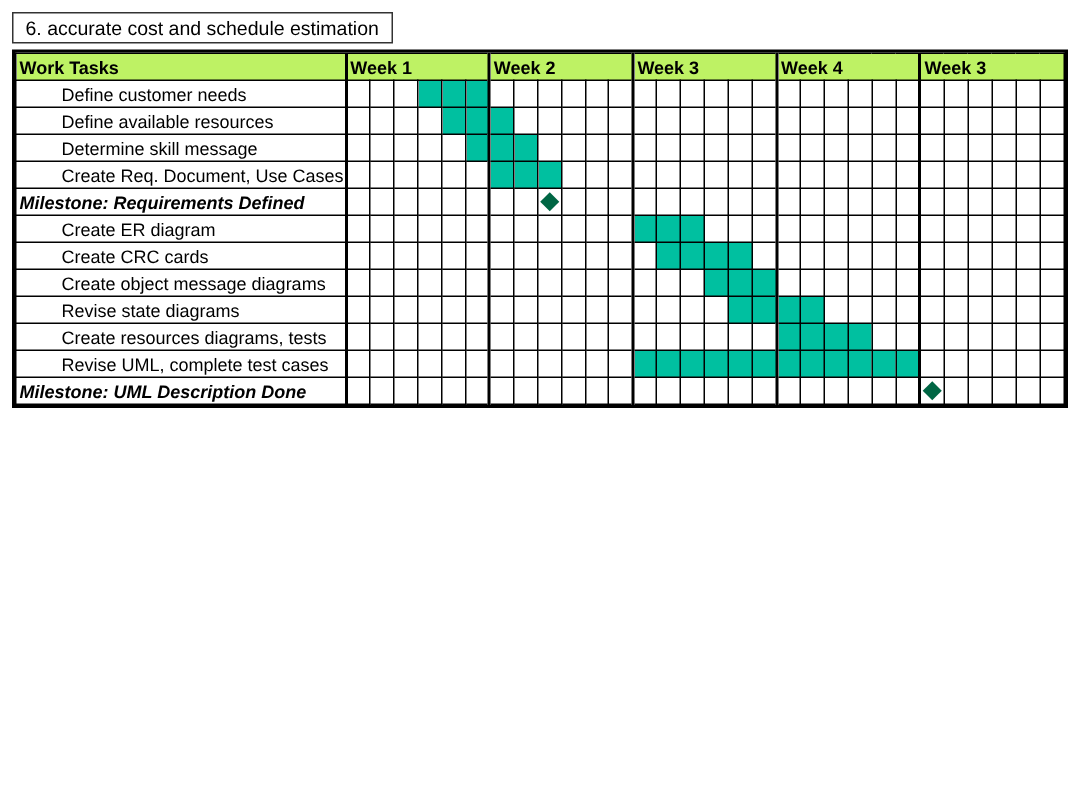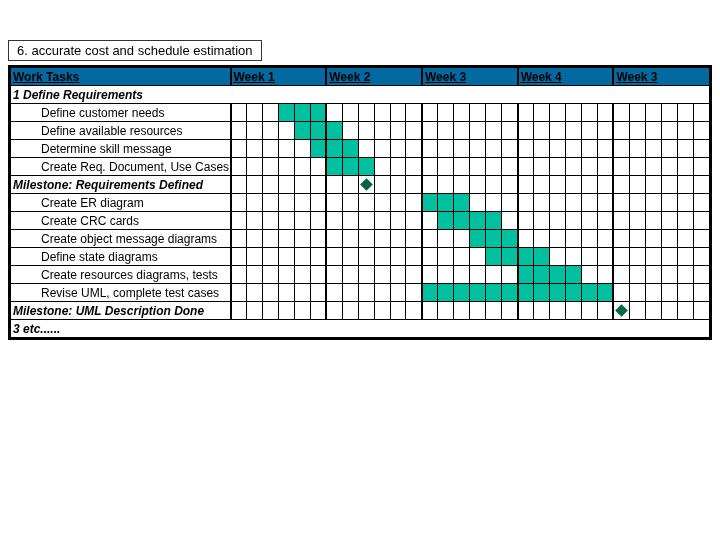--- a/index.html
+++ b/index.html
@@ -12,21 +12,20 @@
       overflow: hidden;
     }
 
     #app {
       width: 720px;
       height: 448px;
       display: flex;
       flex-direction: column;
       align-items: center;
       padding: 8px;
-      margin-top: 32px;
     }
 
     .title-box {
       border: 1.5px solid #333;
       padding: 2px 8px;
       font-size: 13px;
       align-self: flex-start;
       margin-bottom: 4px;
     }
 
@@ -49,23 +48,22 @@
       white-space: nowrap;
       overflow: hidden;
     }
 
     .col-task { width: 220px; }
 
     .header-row th {
       font-weight: bold;
       font-size: 13px;
       text-align: left;
-      background: #0369a1;
+      background: #bef264;
       border-bottom: 2px solid #000;
-      text-decoration: underline;
     }
 
     .header-row th.week-header {
       text-align: left;
       font-weight: bold;
     }
 
     .section-header td {
       font-weight: bold;
       font-style: italic;
@@ -148,23 +146,20 @@
         <tr class="header-row">
           <th>Work Tasks</th>
           <th class="week-header week-sep" colspan="6">Week 1</th>
           <th class="week-header week-sep" colspan="6">Week 2</th>
           <th class="week-header week-sep" colspan="6">Week 3</th>
           <th class="week-header week-sep" colspan="6">Week 4</th>
           <th class="week-header week-sep" colspan="6">Week 3</th>
         </tr>
       </thead>
       <tbody id="gantt-body">
-      <tr class="section-header">
-            <td colspan="31">1 Define Requirements</td>
-          </tr>
           <tr class="task-indent">
             <td style="padding-left: 30px;">Define customer needs</td>
             <td style="border-left: 2px solid rgb(0, 0, 0);"></td>
             <td></td>
             <td></td>
             <td style="background: rgb(0, 192, 160);"></td>
             <td style="background: rgb(0, 192, 160);"></td>
             <td style="background: rgb(0, 192, 160);"></td>
             <td style="border-left: 2px solid rgb(0, 0, 0);"></td>
             <td></td>
@@ -420,21 +415,21 @@
             <td></td>
             <td></td>
             <td style="border-left: 2px solid rgb(0, 0, 0);"></td>
             <td></td>
             <td></td>
             <td></td>
             <td></td>
             <td></td>
           </tr>
           <tr class="task-indent">
-            <td style="padding-left: 30px;">Define state diagrams</td>
+            <td style="padding-left: 30px;">Revise state diagrams</td>
             <td style="border-left: 2px solid rgb(0, 0, 0);"></td>
             <td></td>
             <td></td>
             <td></td>
             <td></td>
             <td></td>
             <td style="border-left: 2px solid rgb(0, 0, 0);"></td>
             <td></td>
             <td></td>
             <td></td>
@@ -555,20 +550,17 @@
               <div style="display:flex;justify-content:center;align-items:center;height:100%;">
                 <div style="width:9px;height:9px;background:#006644;transform:rotate(45deg);"></div>
               </div>
             </td>
             <td></td>
             <td></td>
             <td></td>
             <td></td>
             <td></td>
           </tr>
-          <tr class="section-header">
-            <td colspan="31">3 etc......</td>
-          </tr>
         </tbody>
     </table>
   </div>
 
 </div>
 
 </body></html>

